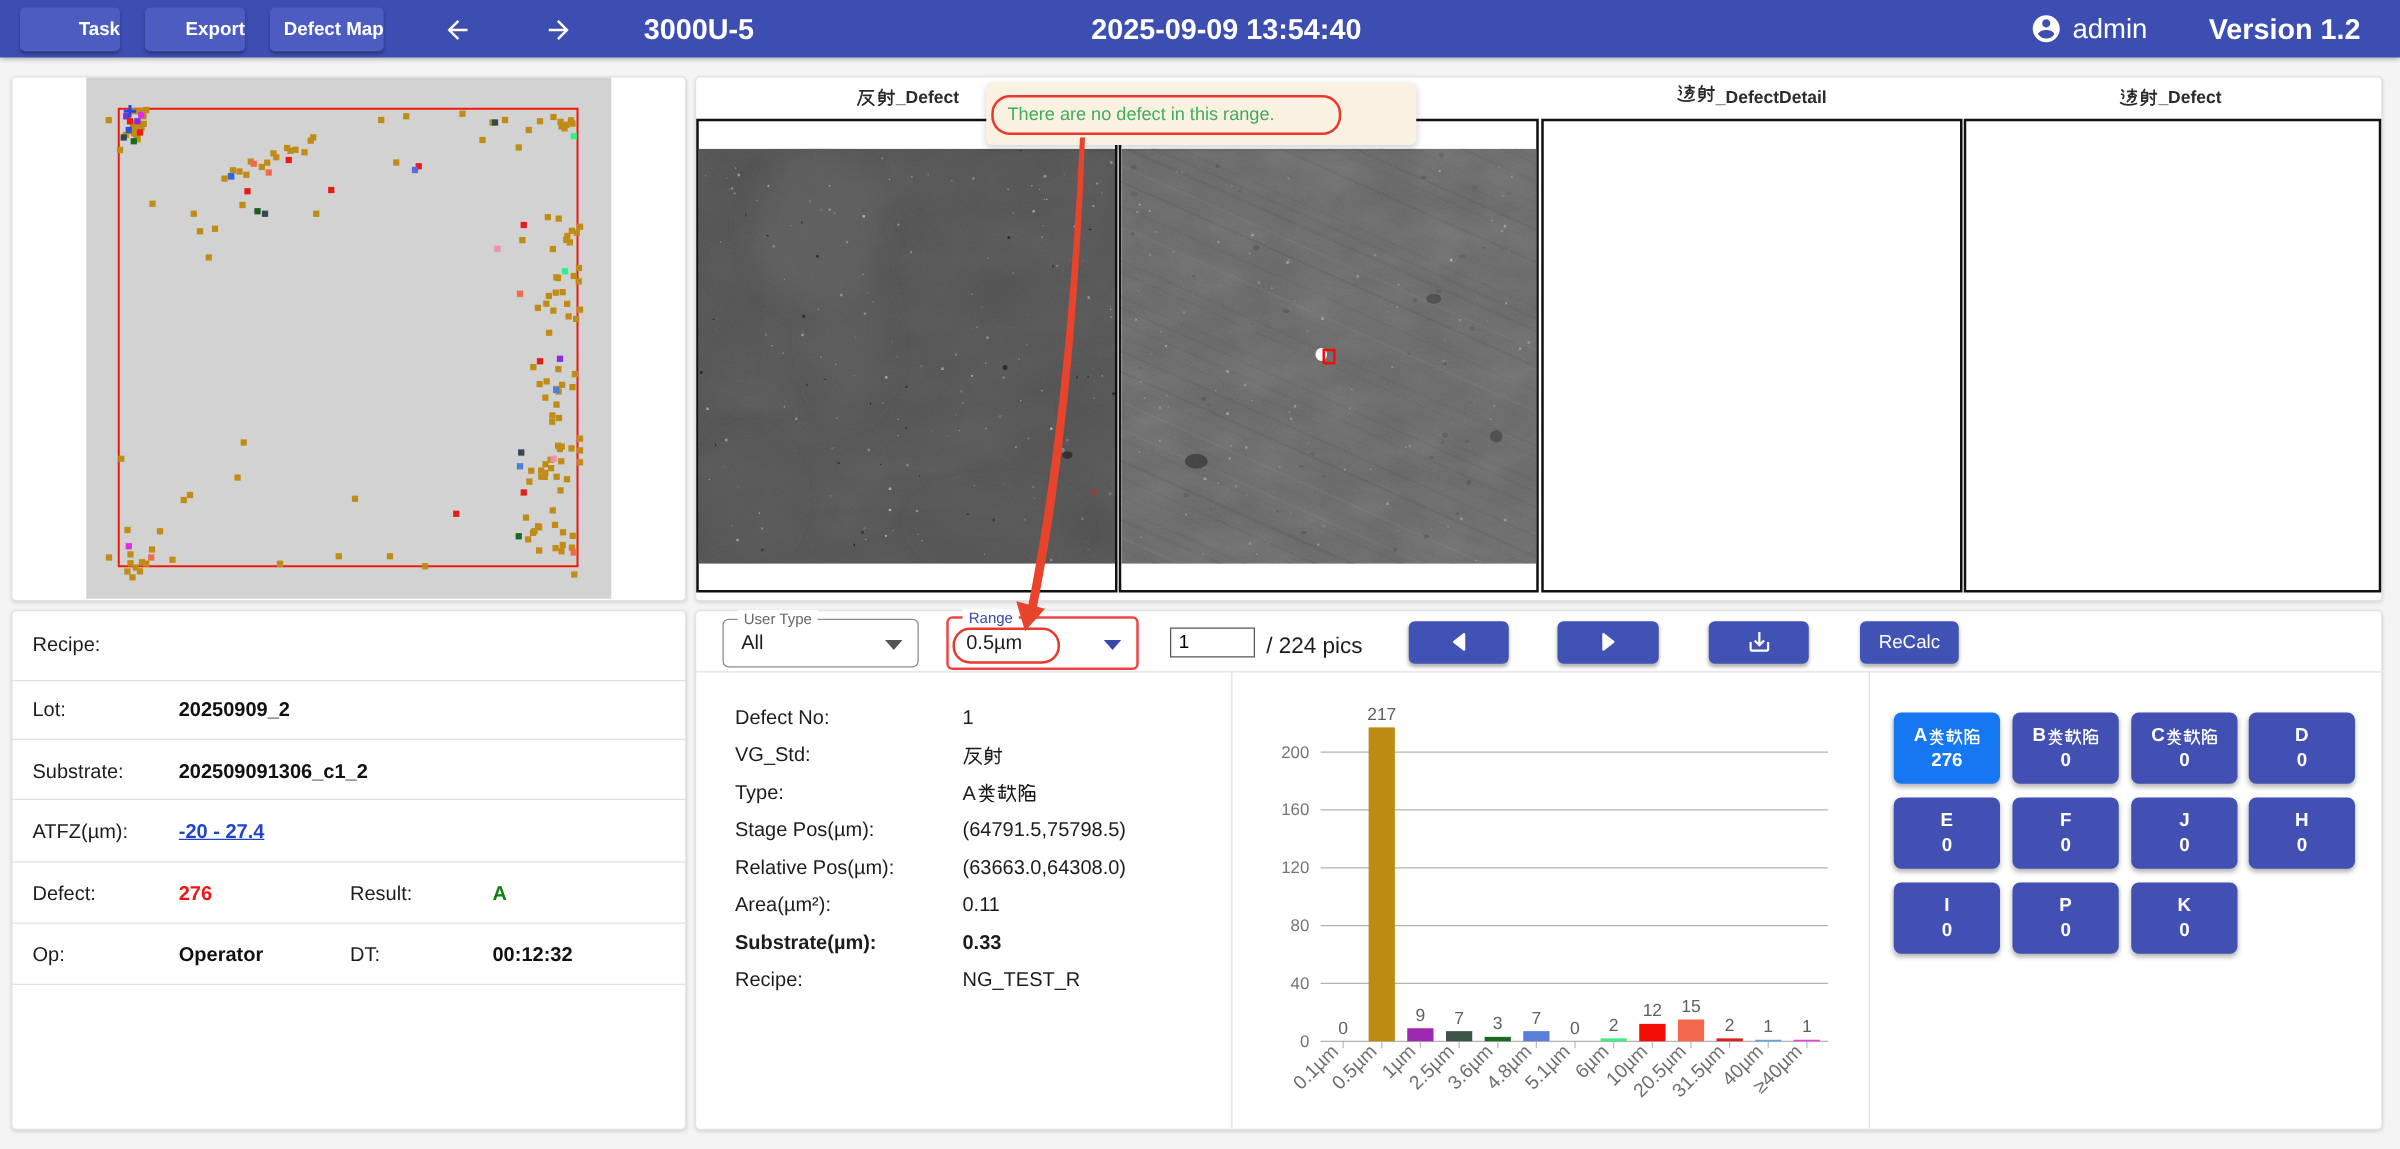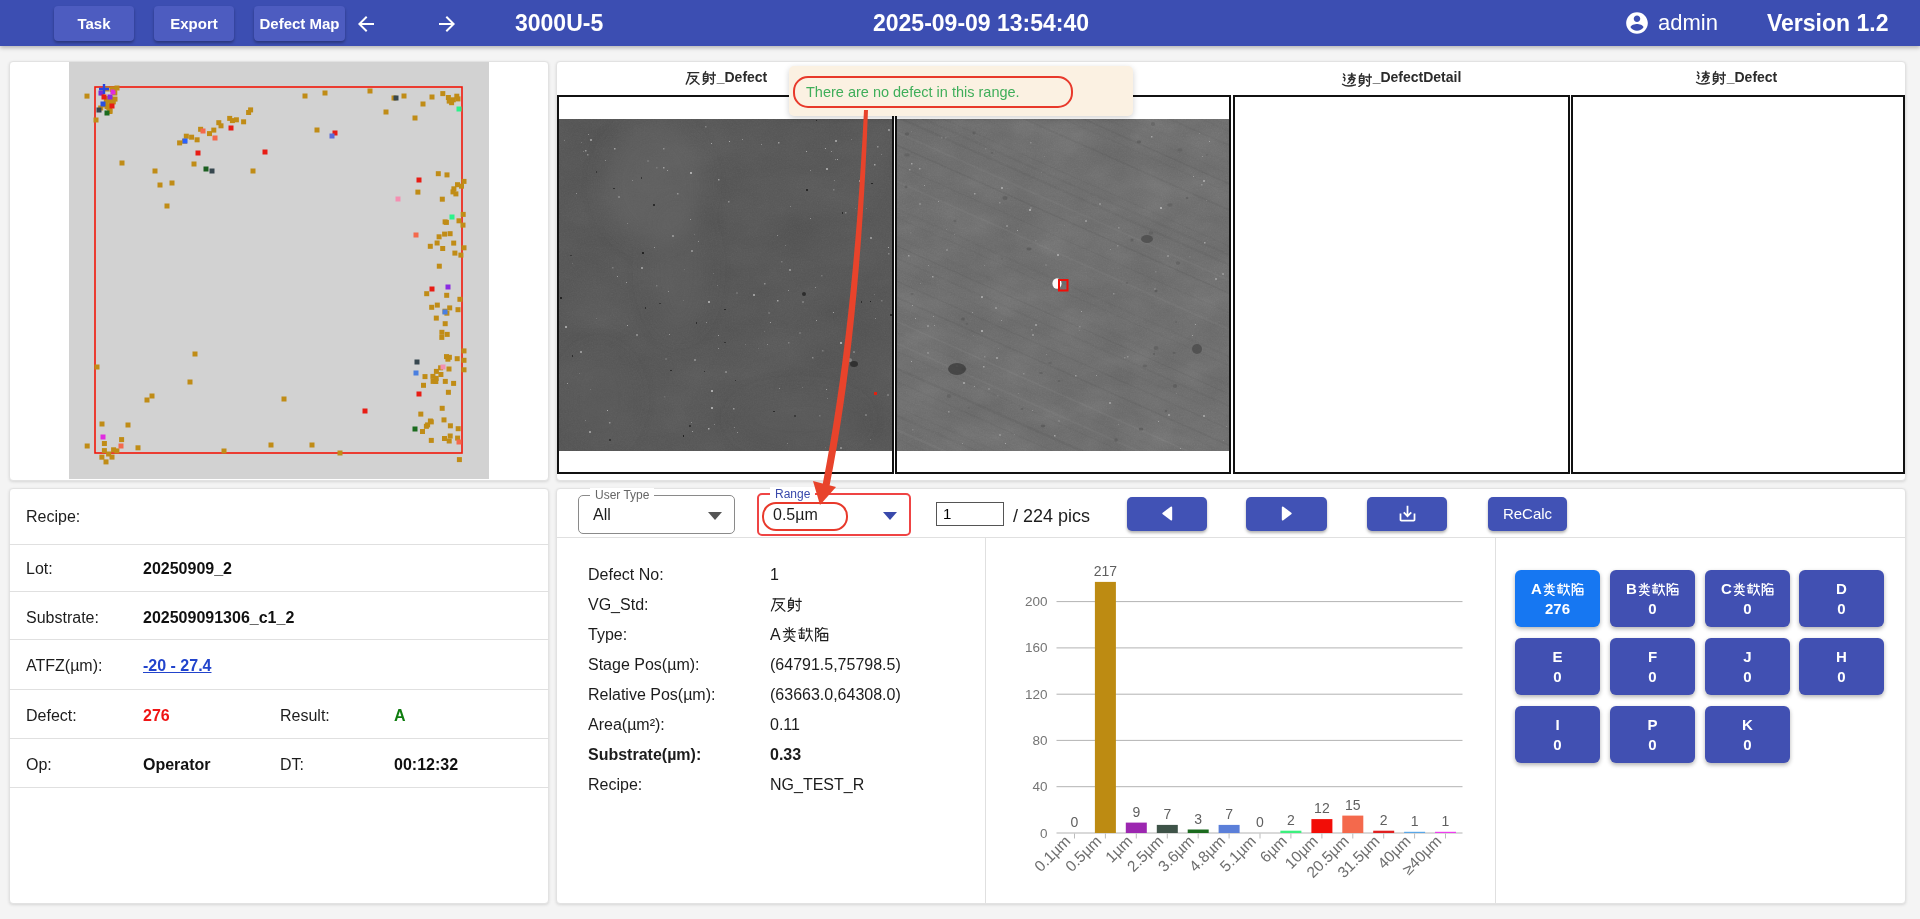--- a/index.html
+++ b/index.html
@@ -1,20 +1,20 @@
 <!DOCTYPE html>
 <html><head><meta charset="utf-8"><style>
 * { margin:0; padding:0; box-sizing:border-box; }
 html,body { width:1920px; height:919px; font-family:"Liberation Sans",sans-serif; background:#f4f4f4; overflow:hidden; }
 #page { position:relative; width:1920px; height:919px; }
 .abs { position:absolute; }
 .cj { display:inline-block; vertical-align:-2px; }
 
 #topbar { position:absolute; left:0; top:0; width:1920px; height:46px; background:#3c4eb2; box-shadow:0 2px 4px rgba(0,0,0,.25); }
-.tbtn { position:absolute; top:6px; height:35px; background:#4d5cc0; border-radius:4px; color:#fff; font-weight:700; font-size:15px; line-height:35px; text-align:center; box-shadow:0 2px 3px rgba(0,0,0,.3);margin-left:38px; }
+.tbtn { position:absolute; top:6px; height:35px; background:#4d5cc0; border-radius:4px; color:#fff; font-weight:700; font-size:15px; line-height:35px; text-align:right; box-shadow:0 2px 3px rgba(0,0,0,.3); }
 .ttl { position:absolute; top:0; height:46px; line-height:46px; color:#fff; font-weight:700; font-size:23px; }
 
 .card { position:absolute; background:#fff; border:1px solid #e2e2e2; border-radius:4px; box-shadow:0 1px 3px rgba(0,0,0,.12); }
 
 .frow { position:absolute; left:0; width:540px; border-bottom:1px solid #e0e0e0; }
 .flab { position:absolute; left:17px; font-size:16px; color:#1c1c1c; }
 .fval { position:absolute; font-size:16px; font-weight:700; color:#111; }
 
 .sel { position:absolute; border:1px solid #8a8a8a; border-radius:5px; background:#fff; }
 .sel .lbl { position:absolute; top:-8px; left:11px; background:#fff; padding:0 5px; font-size:12px; color:#666; line-height:14px; }
@@ -361,21 +361,21 @@
     <div class="flab" style="left:271px;top:268px">DT:</div>
       <div class="fval" style="left:385px;top:268px">00:12:32</div>
   </div>
 
   <div class="card" style="left:556px;top:61px;width:1350px;height:420px"></div>
   <div class="ptitle" style="left:556px"><span style="display:inline-flex;align-items:center;gap:1px"><svg class="cj" style="width:15px;height:15px" viewBox="0 0 96 96">
           <use href="#gfan"></use>
         </svg><svg class="cj" style="width:15px;height:15px" viewBox="0 0 96 96">
           <use href="#gshe"></use>
         </svg>_Defect</span></div>
-  <div class="ptitle" style="left:1231px"><span style="display:inline-flex;align-items:flex-end;gap:1px"><svg class="cj" style="width:15px;height:15px" viewBox="0 0 96 96">
+  <div class="ptitle" style="left:1231px"><span style="display:inline-flex;align-items:flex-start;gap:1px"><svg class="cj" style="width:15px;height:15px" viewBox="0 0 96 96">
           <use href="#gtou"></use>
         </svg><svg class="cj" style="width:15px;height:15px" viewBox="0 0 96 96">
           <use href="#gshe"></use>
         </svg>_DefectDetail</span></div>
   <div class="ptitle" style="left:1566px"><span style="display:inline-flex;align-items:center;gap:1px"><svg class="cj" style="width:15px;height:15px" viewBox="0 0 96 96">
           <use href="#gtou"></use>
         </svg><svg class="cj" style="width:15px;height:15px" viewBox="0 0 96 96">
           <use href="#gshe"></use>
         </svg>_Defect</span></div>
   <div class="pbox" style="left:557px;width:337px"></div>

